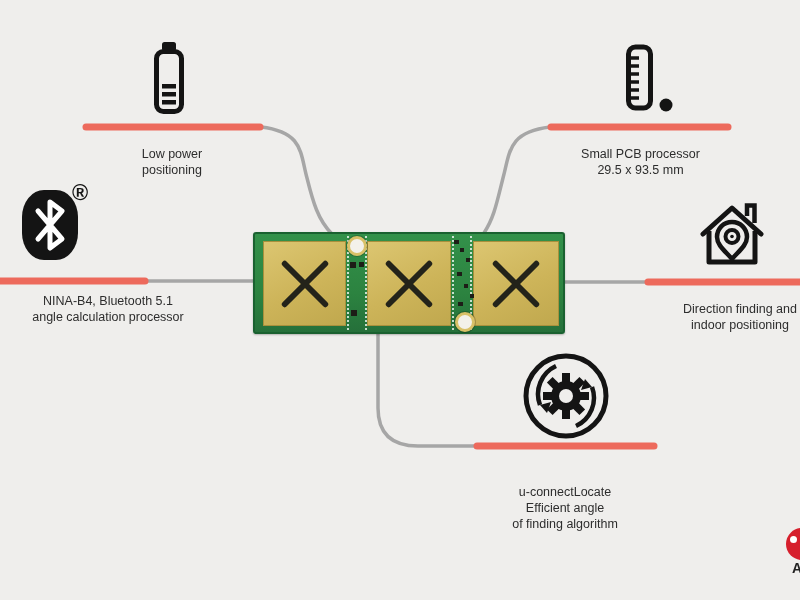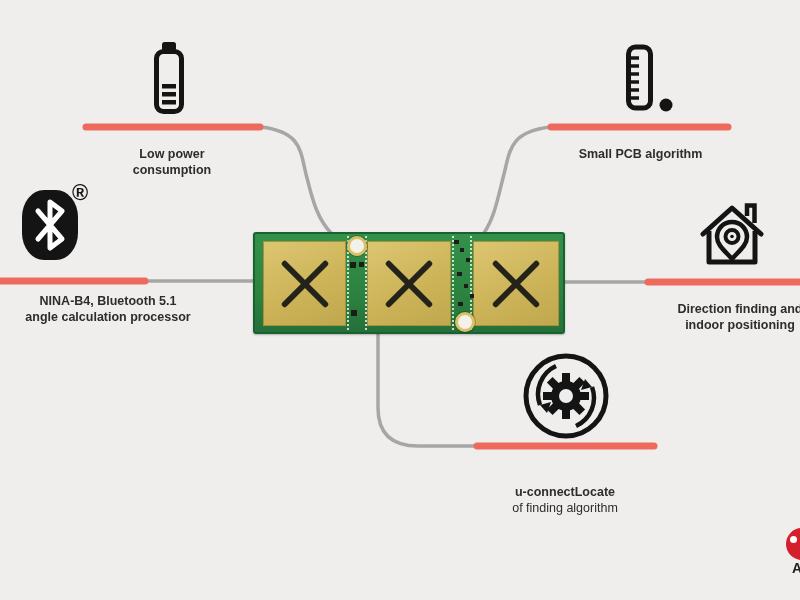--- a/index.html
+++ b/index.html
@@ -7,21 +7,21 @@
     position:relative;width:800px;height:600px;overflow:hidden;
     background:#efeeec;
     font-family:"Liberation Sans",sans-serif;
     color:#2d2d2d;
   }
   svg.layer{position:absolute;left:0;top:0;}
   .connector-gray{stroke:#a6a6a6;stroke-width:3.5;fill:none;}
   .connector-red{stroke:#ed6a5c;stroke-width:7;fill:none;stroke-linecap:round;}
   .icon{position:absolute;}
   .txt{position:absolute;font-size:12.5px;line-height:16px;text-align:center;}
-  .txt .b{font-weight:700;display:block;text-align:center;}
+  .txt .b{font-weight:400;display:block;text-align:center;}
   .txt .r{font-weight:400;display:block;}
   .txt-left{text-align:left;}
   .reg-mark{position:absolute;left:72px;top:180px;font-size:22px;font-weight:700;color:#141414;}
   
   .pcb{
     position:absolute;left:253px;top:232px;width:312px;height:102px;
     background:linear-gradient(180deg,#33914a 0%,#2c8340 60%,#25703a 100%);
     border:2px solid #1a6130;border-radius:3px;box-sizing:border-box;
     box-shadow:0 1px 2px rgba(0,0,0,0.25);
   }
@@ -157,39 +157,41 @@
     <div class="comp" style="left:202px;top:38px;width:5px;height:4px;"></div>
     <div class="comp" style="left:209px;top:50px;width:4px;height:4px;"></div>
     <div class="comp" style="left:215px;top:60px;width:4px;height:4px;"></div>
     <div class="comp" style="left:203px;top:68px;width:5px;height:4px;"></div>
     <div class="hole hole-top"></div>
     <div class="hole hole-bottom"></div>
   </div>
 
   <div class="txt" style="left:92px;top:146px;width:160px;">
     <span class="b">Low power</span>
-    <span class="b">consumption</span>
+    <span class="b">positioning</span>
   </div>
 
   <div class="txt" style="left:558px;top:146px;width:165px;">
-    <span class="b">Small PCB algorithm</span>
+    <span class="b">Small PCB processor</span>
+    <span class="r">29.5 x 93.5 mm</span>
   </div>
 
   <div class="txt txt-left" style="left:-12px;top:293px;width:240px;">
     <span class="b">NINA-B4, Bluetooth 5.1</span>
     <span class="b">angle calculation processor</span>
   </div>
 
   <div class="txt" style="left:660px;top:301px;width:160px;">
     <span class="b">Direction finding and</span>
     <span class="b">indoor positioning</span>
   </div>
 
   <div class="txt" style="left:485px;top:484px;width:160px;">
     <span class="b">u-connectLocate</span>
+    <span class="r">Efficient angle</span>
     <span class="r">of finding algorithm</span>
   </div>
 
   <div class="logo-circle">
     <div class="logo-dot"></div>
   </div>
   <span class="logo-letter">A</span>
 
 </div>
 

